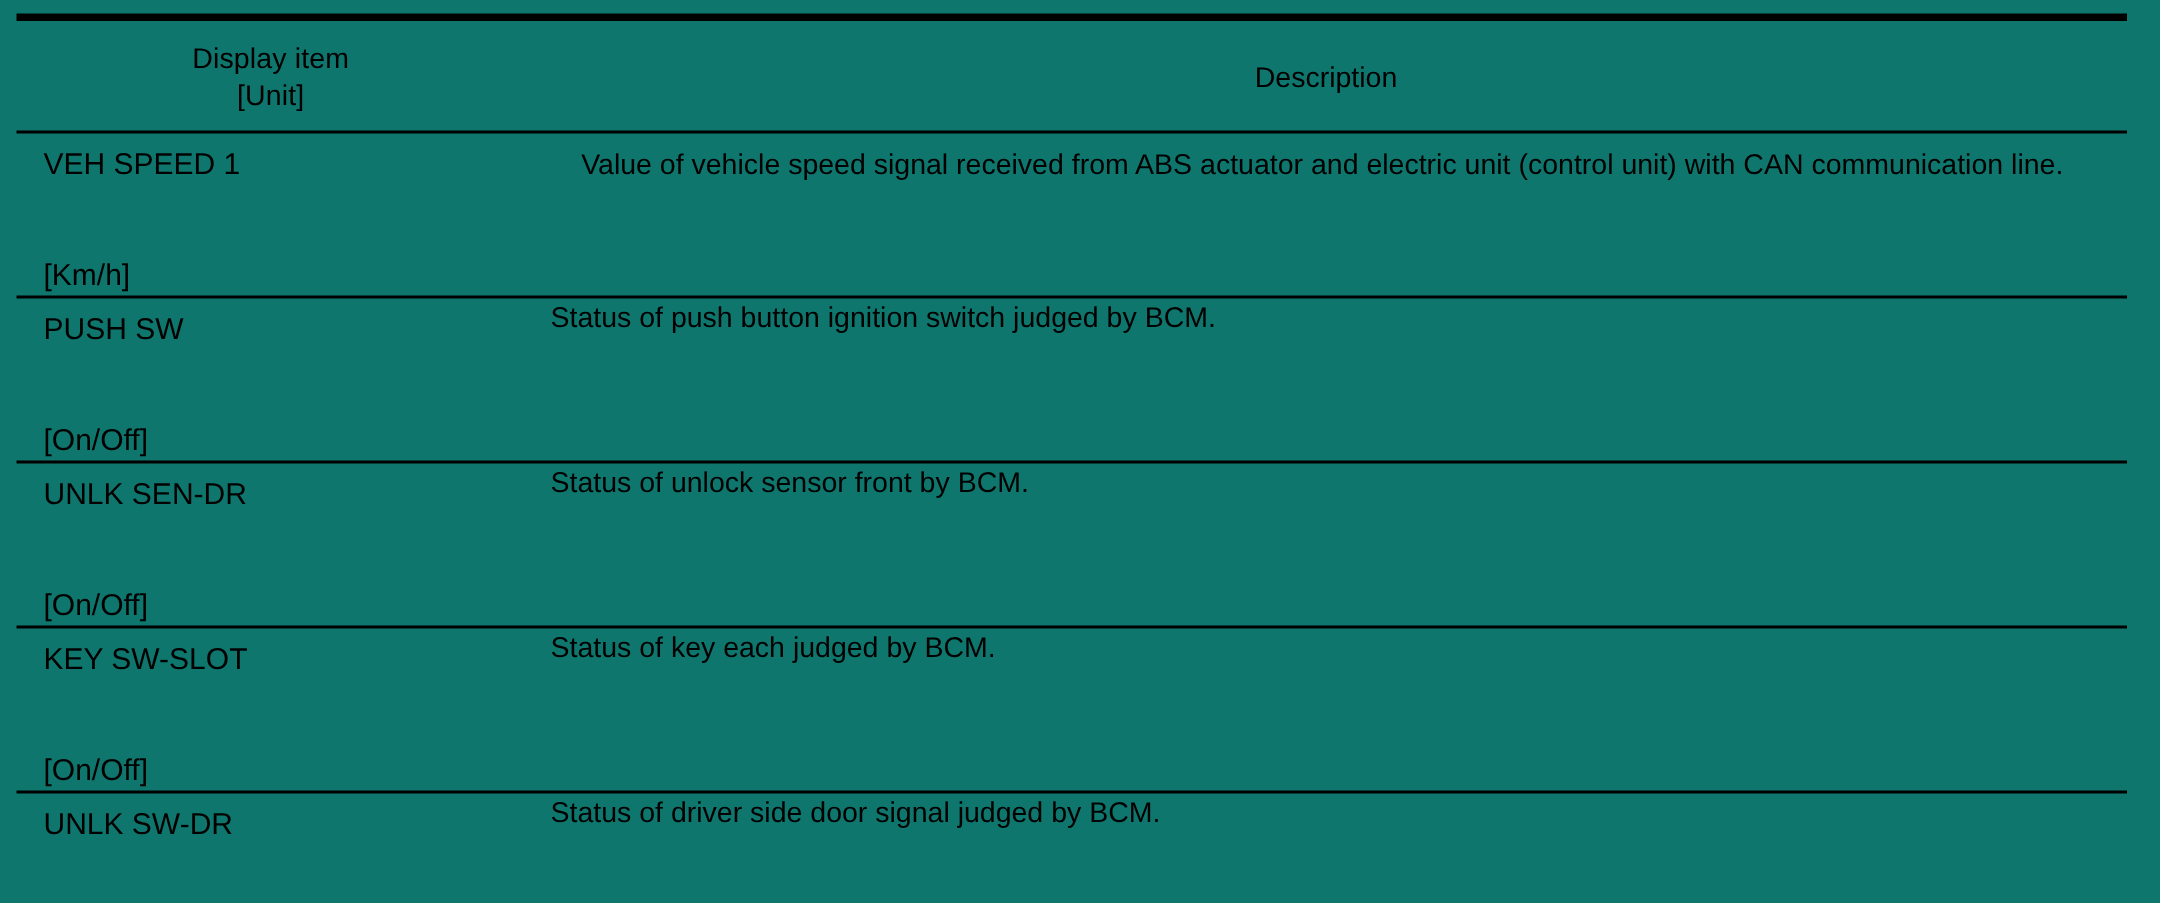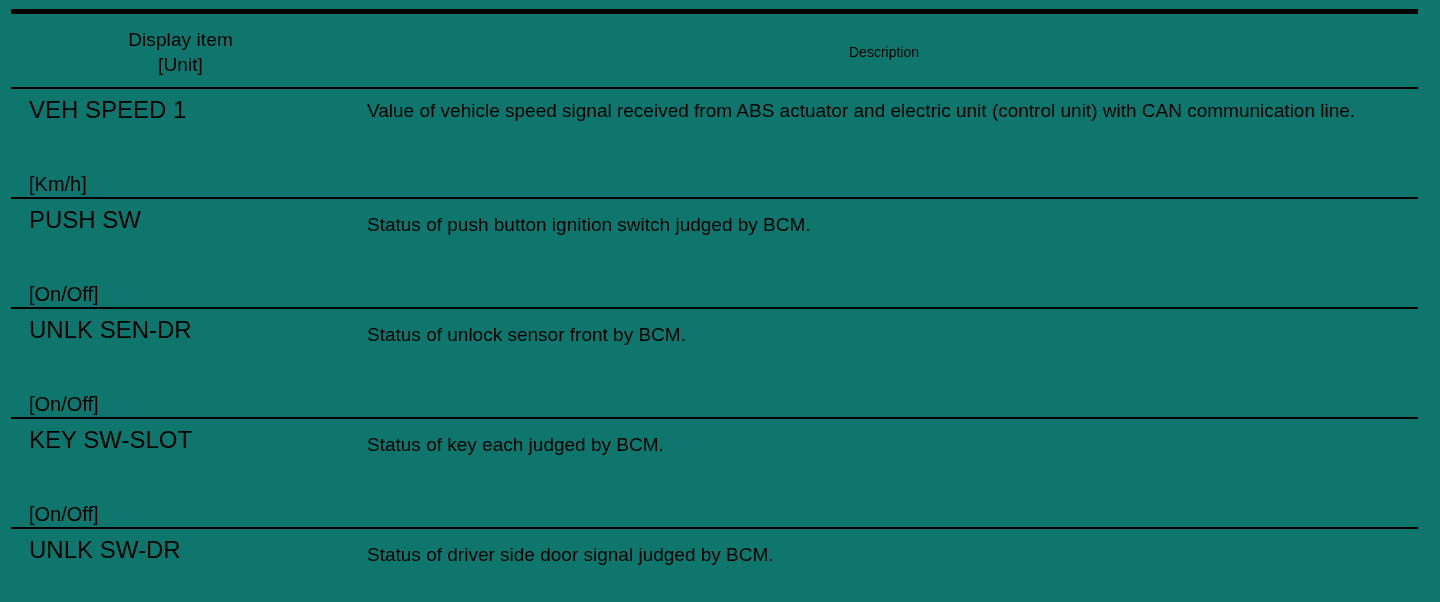--- a/index.html
+++ b/index.html
@@ -67,59 +67,59 @@
     font-size: 19px;
     line-height: 25px;
     letter-spacing: 0.1px;
   }
   .hdr-line1 { padding-top: 13px; }
   .hdr-line2 { padding-top: 0px; }
 
   .hdr-desc-wrap {
     display: block;
     padding-top: 26px;
-    font-size: 14px;
+    font-size: 19px;
     line-height: 25px;
   }
 
   
   .body-row .cell-item,
   .body-row .cell-desc {
     height: 70px;
   }
 
   .item-name {
     display: block;
-    font-size: 24px;
+    font-size: 20px;
     line-height: 26px;
     padding-left: 18px;
     padding-top: 8px;
     white-space: nowrap;
   }
   .item-unit {
     display: block;
     font-size: 20px;
     line-height: 26px;
     padding-left: 18px;
     white-space: nowrap;
     margin-top: 48px;
   }
 
   .cell-desc .desc-text {
     display: block;
     font-size: 19px;
     line-height: 27px;
     padding-left: 17px;
     padding-right: 22px;
-    padding-top: 12px;
   }
 
   
   .body-row.two-line .desc-text {
     padding-top: 8px;
+    text-align: center;
   }
   .body-row.tall .cell-item,
   .body-row.tall .cell-desc {
     height: 71px;
   }
 </style>
 </head>
 <body>
 
 <div class="page">

